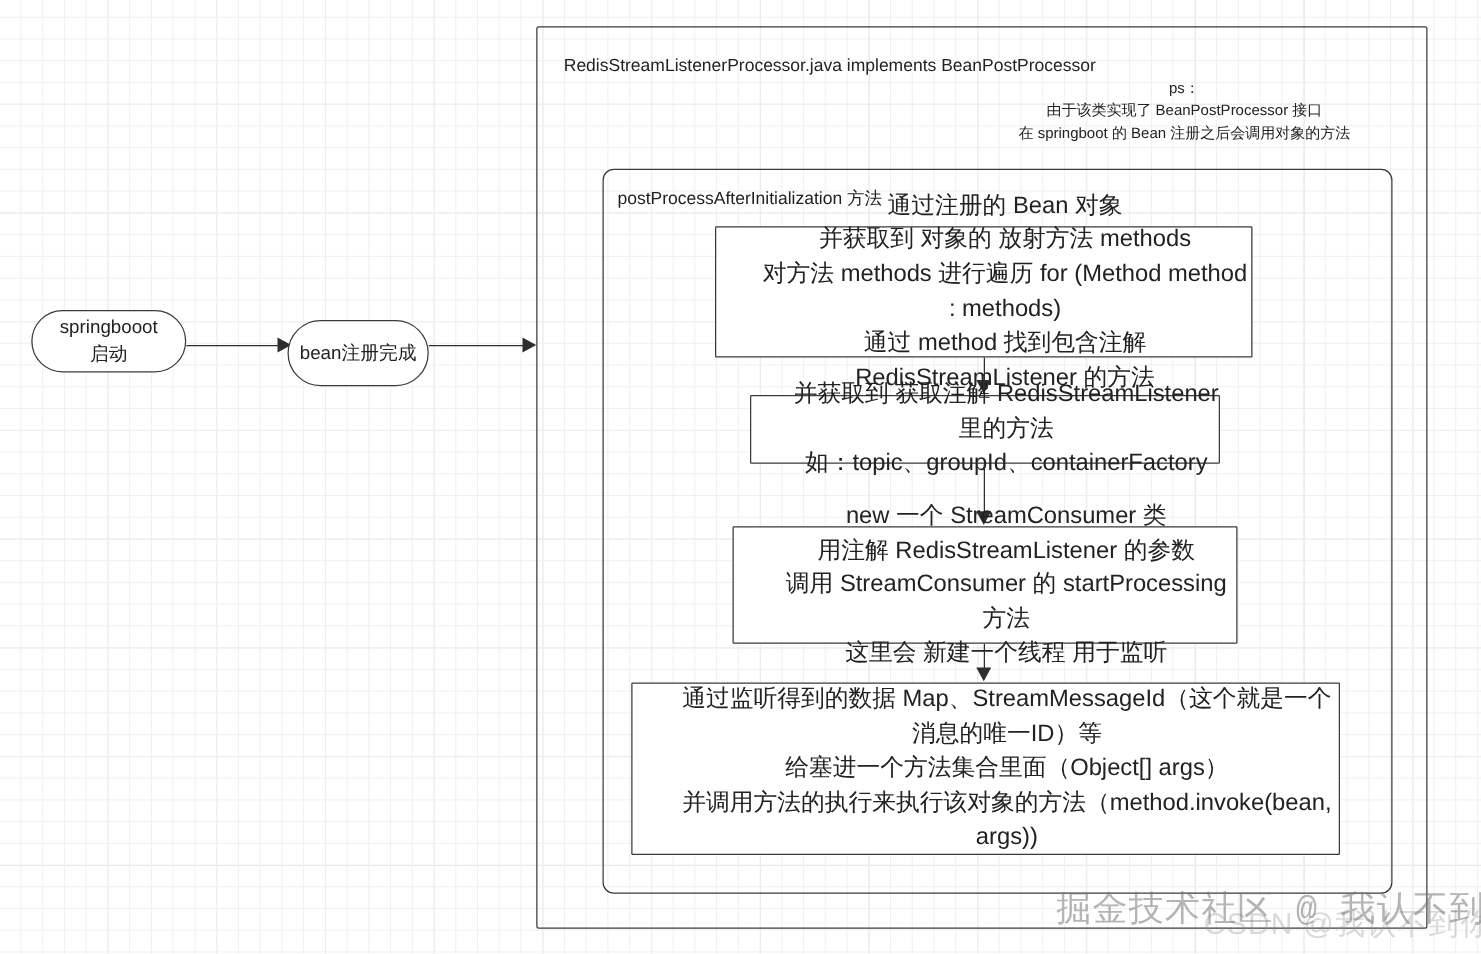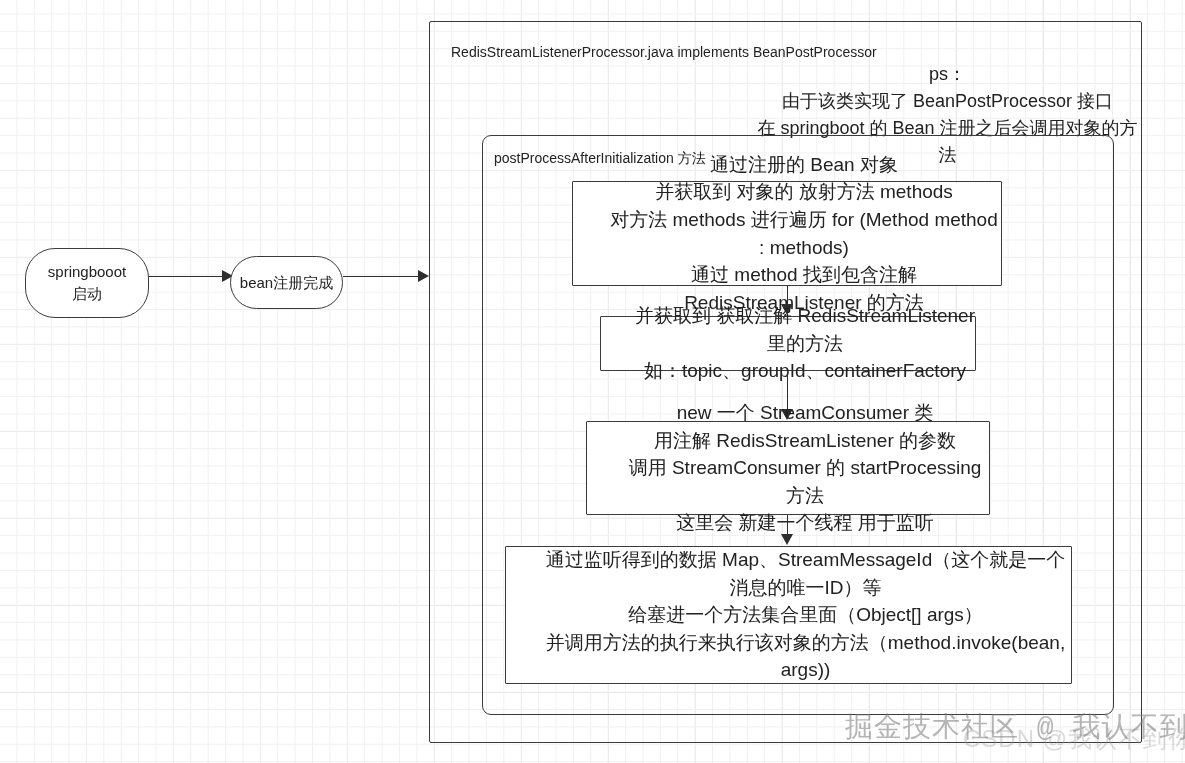--- a/index.html
+++ b/index.html
@@ -56,21 +56,21 @@
   .container-outer { border-radius: 2px; }
   .container-inner { border-radius: 9px; }
   .container-title {
     position: absolute;
     font-size: 14px;
     color: #222222;
     white-space: nowrap;
   }
   .note {
     position: absolute;
-    font-size: 18px;
+    font-size: 12px;
     line-height: 1.5;
     color: #222222;
     text-align: center;
     white-space: pre-line;
   }
 
   
   .hline {
     position: absolute;
     height: 0;
@@ -113,21 +113,21 @@
     white-space: nowrap;
     letter-spacing: 1px;
     pointer-events: none;
   }
 </style>
 </head>
 <body>
 
 <div id="canvas">
 
-  <div class="node pill" style="left:25px; top:248px; width:124px; height:70px;">springbooot
+  <div class="node pill" style="left:25px; top:248px; width:124px; height:50px;">springbooot
 启动</div>
 
   <div class="hline" style="left:149px; top:276px; width:75px;"></div>
   <div class="arrow-right" style="left:222px; top:270px;"></div>
 
   <div class="node pill" style="left:230px; top:256px; width:113px; height:53px;">bean注册完成</div>
 
   <div class="hline" style="left:343px; top:276px; width:80px;"></div>
   <div class="arrow-right" style="left:418px; top:270px;"></div>
 

